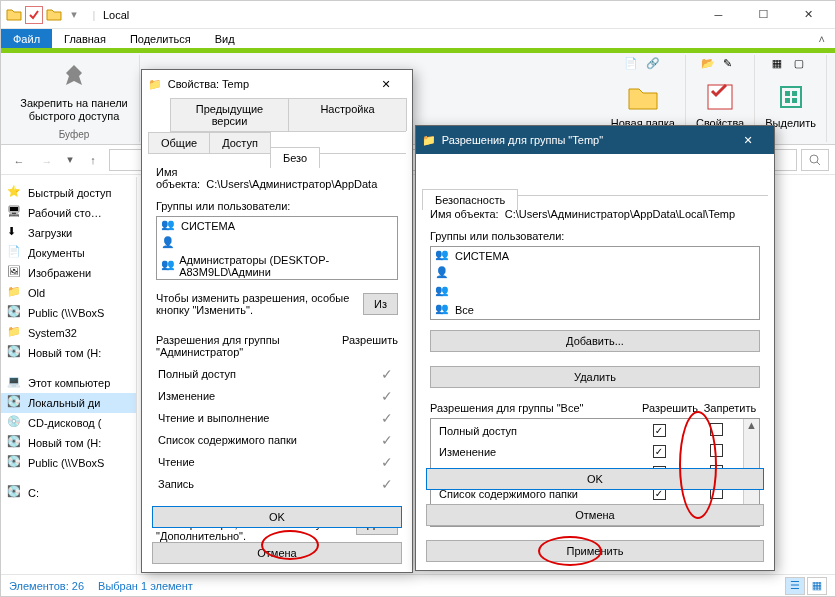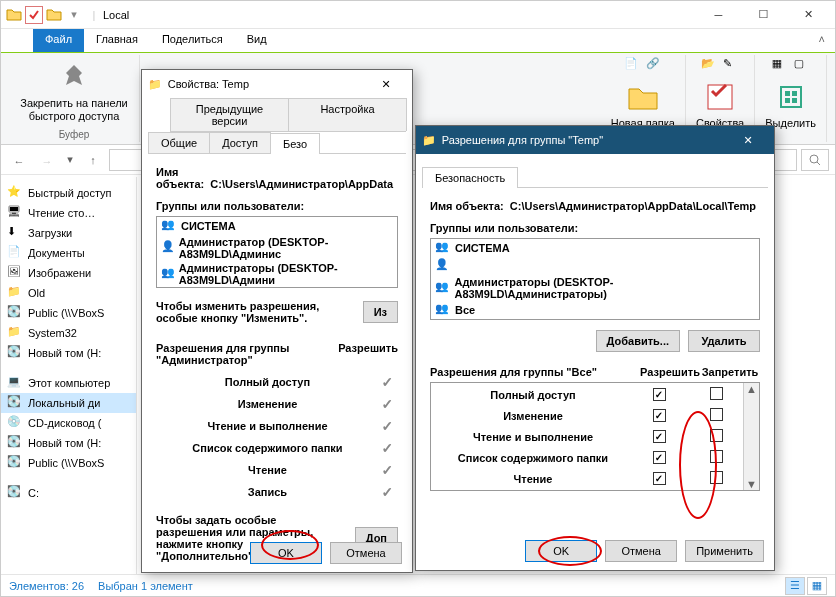--- a/index.html
+++ b/index.html
@@ -3,21 +3,21 @@
 <meta charset="utf-8">
 <style>
 *{box-sizing:border-box;margin:0;padding:0;font-family:"Segoe UI",Tahoma,sans-serif;font-size:11px;}
 body{background:#fff;width:836px;height:597px;position:relative;overflow:hidden;border:1px solid #ccc;}
 .titlebar{height:28px;background:#fff;display:flex;align-items:center;padding:0 4px;border-bottom:1px solid #e5e5e5;}
 .titlebar .ticons{display:flex;gap:2px;align-items:center;}
 .titlebar .ticons span{width:18px;height:18px;display:flex;align-items:center;justify-content:center;}
 .titlebar .title{}
 .winbtns{margin-left:auto;display:flex;}
 .winbtn{width:45px;height:28px;display:flex;align-items:center;justify-content:center;color:#333;}
-.ribbon-tabs{height:24px;display:flex;align-items:stretch;border-bottom:1px solid #84cc16;padding-left:32px;}
+.ribbon-tabs{height:24px;display:flex;align-items:stretch;border-bottom:5px solid #84cc16;}
 .rtab{padding:4px 12px;cursor:pointer;}
 .rtab.file{background:#1979ca;color:#fff;}
 .ribbon{height:92px;background:#f5f6f7;border-bottom:1px solid #d0d0d0;display:flex;padding:2px 8px;}
 .rgroup{display:flex;flex-direction:column;align-items:center;border-right:1px solid #e0e0e0;padding:2px 10px;}
 .rgroup .ricon{width:32px;height:32px;margin:4px 0;}
 .rgroup .rlbl{text-align:center;font-size:11px;line-height:1.2;}
 .rgroup .rcap{font-size:10px;color:#666;margin-top:auto;}
 .smallicons{display:flex;gap:6px;margin-bottom:4px;}
 .smallicons span{width:16px;height:16px;}
 .addrbar{height:30px;display:flex;align-items:center;padding:2px 6px;gap:4px;border-bottom:1px solid #e5e5e5;}
@@ -33,32 +33,32 @@
 .statusbar{position:absolute;bottom:0;left:0;right:0;height:22px;border-top:1px solid #e5e5e5;display:flex;align-items:center;padding:0 8px;gap:14px;color:#1979ca;background:#fff;}
 .statusbar .sicons{margin-left:auto;display:flex;gap:2px;}
 .statusbar .sicons span{width:20px;height:18px;border:1px solid #ccc;display:flex;align-items:center;justify-content:center;}
 
 .dialog{position:absolute;background:#fff;border:1px solid #666;box-shadow:3px 3px 12px rgba(0,0,0,0.3);}
 .dlg-title{height:28px;display:flex;align-items:center;padding:0 6px;gap:6px;}
 .dlg-title.dark{background:#1a5276;color:#fff;}
 .dlg-close{margin-left:auto;width:40px;height:28px;display:flex;align-items:center;justify-content:center;}
 .dlg-tabs{display:flex;border-bottom:1px solid #ccc;background:#fff;margin:0 6px;}
 .dlg-tab{padding:4px 12px;border:1px solid #ccc;border-bottom:none;background:#f0f0f0;margin-right:-1px;cursor:pointer;font-size:11px;}
-.dlg-tab.active{background:#fff;position:relative;top:1px;}
-.dlg-body{padding:8px 14px;font-weight:bold;}
+.dlg-tab.active{background:#fff;position:relative;top:15px;}
+.dlg-body{padding:8px 14px;}
 .lbl{margin:4px 0;}
 .listbox{border:1px solid #999;background:#fff;min-height:60px;}
 .listbox .row{display:flex;align-items:center;gap:4px;padding:1px 4px;}
 .usericon{width:16px;height:16px;}
 .permtable{width:100%;}
-.permtable td{padding:2px 0;text-align:center;}
+.permtable td{padding:2px 0;}
 .chk{width:13px;height:13px;border:1px solid #333;display:inline-block;background:#fff;text-align:center;line-height:11px;font-size:10px;}
 .chk.on::after{content:"✓";}
 .tick{color:#888;font-size:14px;text-align:center;}
-.btnrow{display:flex;justify-content:flex-end;gap:8px;padding:8px 10px;}
+.btnrow{display:flex;justify-content:flex-end;gap:14px;padding:8px 10px;flex-direction:column;}
 .btn{min-width:72px;height:22px;border:1px solid #adadad;background:#e1e1e1;display:flex;align-items:center;justify-content:center;cursor:pointer;padding:0 10px;}
 .btn.def{border:1px solid #0078d7;}
 .scrollbar{width:16px;background:#f0f0f0;border-left:1px solid #ccc;}
 .ellipse{position:absolute;border:2px solid #d00;border-radius:50%;pointer-events:none;}
 
 svg{display:block;}
 </style>
 </head>
 <body>
 
@@ -166,21 +166,21 @@
 </div>
 
 <div class="mainarea">
   <div class="nav">
     <div class="item">
         <span class="nicon">⭐</span>
         <span>Быстрый доступ</span>
       </div>
     <div class="item">
         <span class="nicon">🖥</span>
-        <span>Чтение сто…</span>
+        <span>Рабочий сто…</span>
       </div>
     <div class="item">
         <span class="nicon">⬇</span>
         <span>Загрузки</span>
       </div>
     <div class="item">
         <span class="nicon">📄</span>
         <span>Документы</span>
       </div>
     <div class="item">
@@ -259,21 +259,20 @@
   <div class="dlg-body">
     <div class="lbl"><span>Имя объекта:</span>&nbsp;&nbsp;<span>C:\Users\Администратор\AppData</span></div>
     <div class="lbl" style="margin-top:10px;">Группы или пользователи:</div>
     <div class="listbox">
       <div class="row">
           <span class="usericon">👥</span>
           <span>СИСТЕМА</span>
         </div>
       <div class="row">
           <span class="usericon">👤</span>
-          <span>Администратор (DESKTOP-A83M9LD\Админис</span>
         </div>
       <div class="row">
           <span class="usericon">👥</span>
           <span>Администраторы (DESKTOP-A83M9LD\Админи</span>
         </div>
     </div>
     <div style="display:flex;align-items:center;margin-top:8px;gap:6px;">
       <div class="lbl" style="flex:1;">Чтобы изменить разрешения, особые кнопку "Изменить".</div>
       <div class="btn" style="min-width:30px;">Из</div>
     </div>
@@ -319,37 +318,36 @@
     <div class="btn">Отмена</div>
   </div>
 </div>
 
 <div class="dialog" style="left:414px;top:124px;width:360px;height:446px;">
   <div class="dlg-title dark">
     <span>📁</span>
     <span>Разрешения для группы "Temp"</span>
     <div class="dlg-close">✕</div>
   </div>
-  <div class="dlg-tabs" style="margin-top:12px;">
+  <div class="dlg-tabs" style="margin-top:20px;">
     <div class="dlg-tab active">Безопасность</div>
   </div>
   <div class="dlg-body">
     <div class="lbl"><span>Имя объекта:</span>&nbsp;&nbsp;<span>C:\Users\Администратор\AppData\Local\Temp</span></div>
     <div class="lbl" style="margin-top:10px;">Группы или пользователи:</div>
     <div class="listbox">
       <div class="row">
           <span class="usericon">👥</span>
           <span>СИСТЕМА</span>
         </div>
       <div class="row">
           <span class="usericon">👤</span>
         </div>
       <div class="row">
           <span class="usericon">👥</span>
-          <span>Администраторы (DESKTOP-A83M9LD\Администраторы)</span>
         </div>
       <div class="row">
           <span class="usericon">👥</span>
           <span>Все</span>
         </div>
     </div>
     <div class="btnrow" style="padding:10px 0 4px 0;">
       <div class="btn">Добавить...</div>
       <div class="btn">Удалить</div>
     </div>

